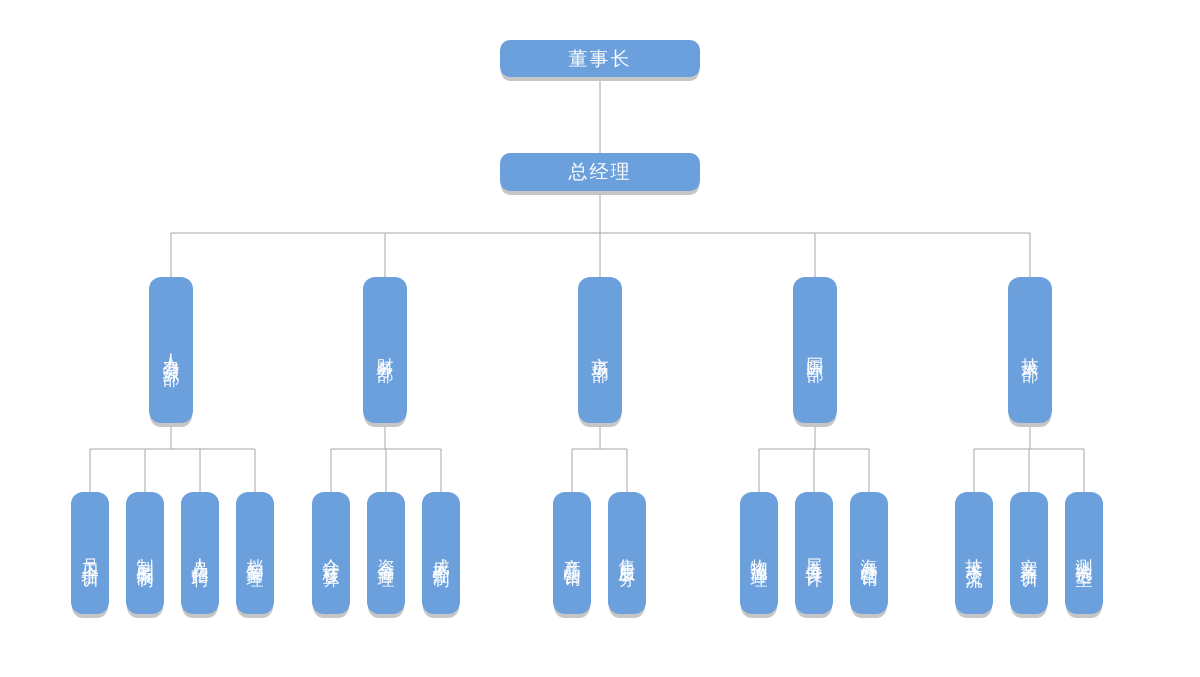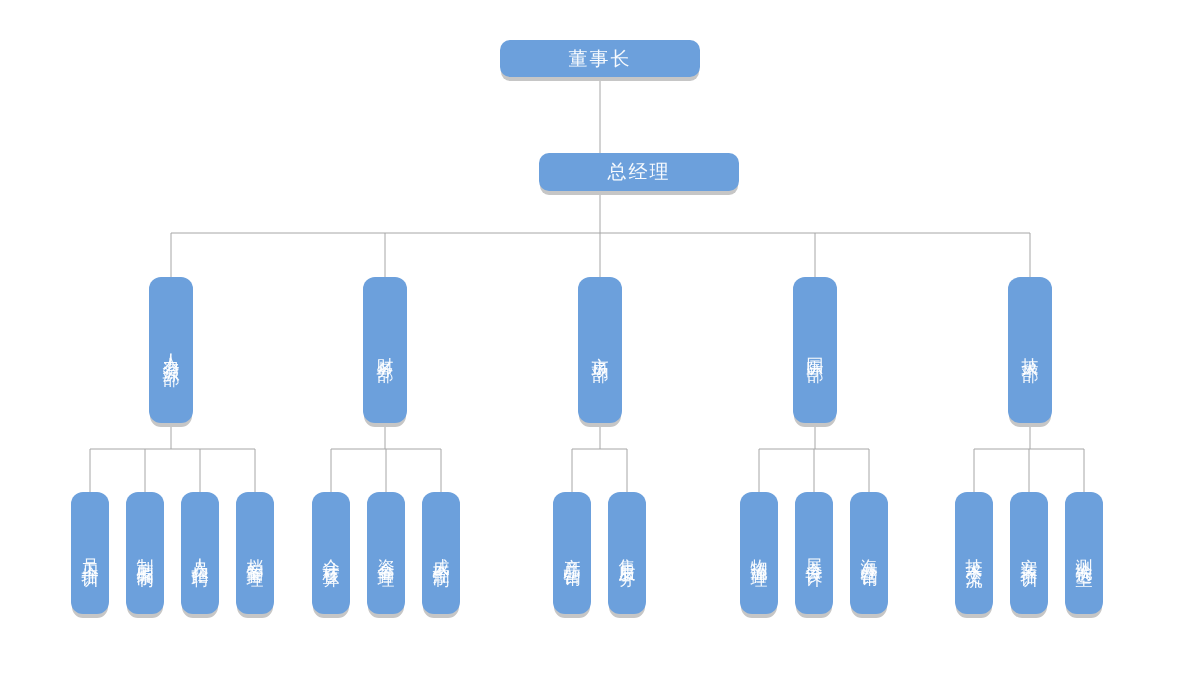--- a/index.html
+++ b/index.html
@@ -81,21 +81,21 @@
       <line x1="974" y1="449" x2="974" y2="492"></line>
       <line x1="1029" y1="449" x2="1029" y2="492"></line>
       <line x1="1084" y1="449" x2="1084" y2="492"></line>
     </g>
   </svg>
 
   <div class="node h" style="left:500px;top:40px;width:200px;height:37px;">
     <span class="lbl">董事长</span>
   </div>
 
-  <div class="node h" style="left:500px;top:153px;width:200px;height:38px;margin-left:39px;">
+  <div class="node h" style="left:500px;top:153px;width:200px;height:38px;">
     <span class="lbl">总经理</span>
   </div>
 
   <div class="node v" style="left:149px;top:277px;width:44px;height:146px;">
     <span class="lbl">人力资源部</span>
   </div>
   <div class="node v" style="left:363px;top:277px;width:44px;height:146px;">
     <span class="lbl">财务部</span>
   </div>
   <div class="node v" style="left:578px;top:277px;width:44px;height:146px;">

